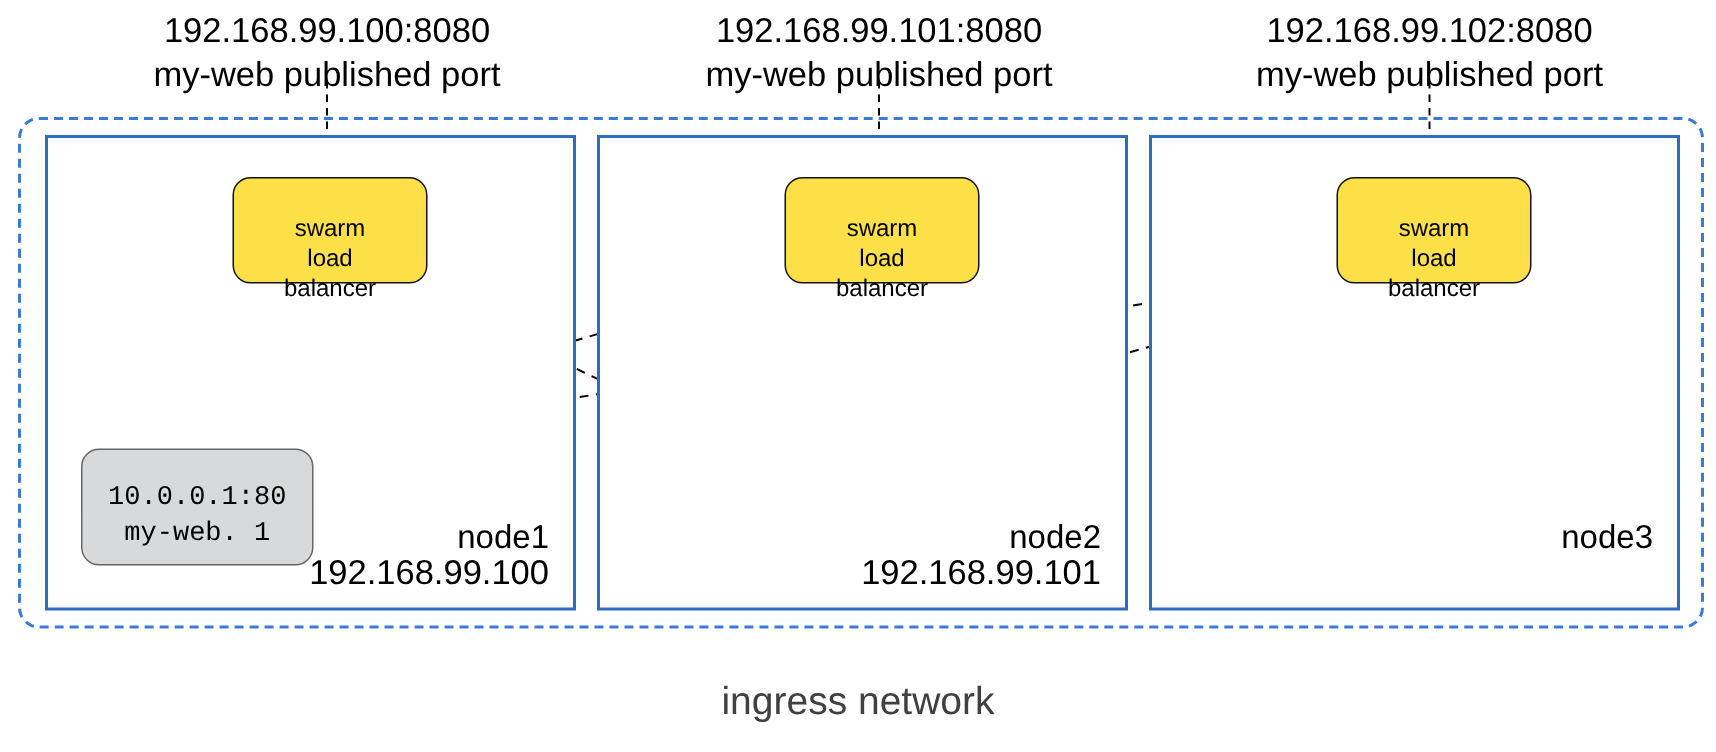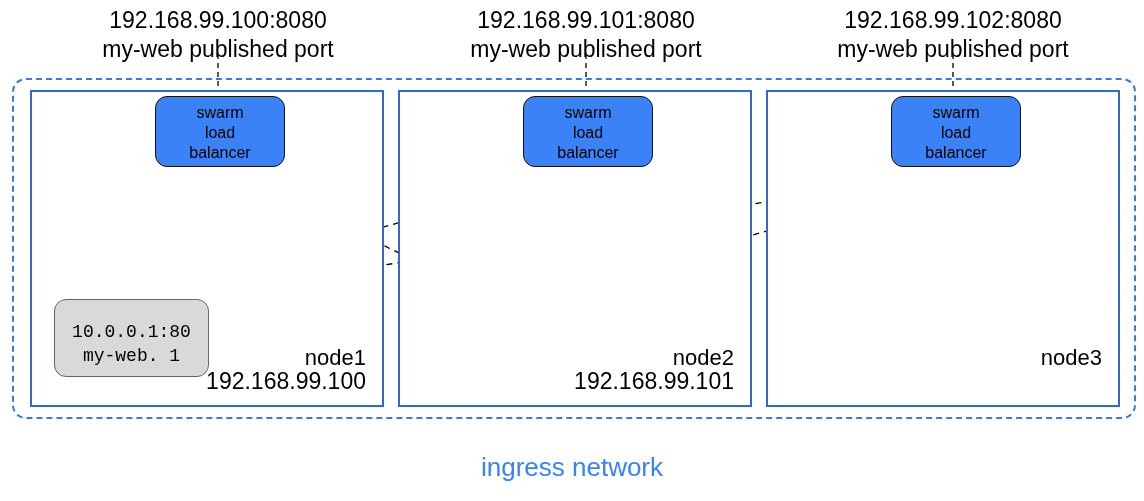--- a/index.html
+++ b/index.html
@@ -38,21 +38,21 @@
     height: 337px;
     border: 2px dashed #3a7bd5;
     border-radius: 14px;
   }
   .ingress-label {
     position: absolute;
     left: 0; right: 0;
     bottom: 18px;
     text-align: center;
     font-size: 26px;
-    color: #3b82f6;
+    color: #404040;
   }
   .node-box {
     position: absolute;
     top: 90px;
     width: 350px;
     height: 313px;
     border: 2px solid #2f6bc3;
     background: #fff;
   }
   .node-box.n1 { left: 30px; }
@@ -67,31 +67,31 @@
   }
   .node-ip {
     position: absolute;
     right: 16px;
     bottom: 10px;
     font-size: 23px;
     text-align: right;
   }
   .lb-box {
     position: absolute;
-    top: 4px;
+    top: 26px;
     left: 123px;
     width: 130px;
     height: 71px;
-    background: #3b82f6;
+    background: #fde047;
     border: 1.5px solid #111;
     border-radius: 12px;
     text-align: center;
     font-size: 16px;
     line-height: 1.25;
-    padding-top: 6px;
+    padding-top: 24px;
     box-sizing: border-box;
   }
   .task-box {
     position: absolute;
     left: 22px;
     top: 207px;
     width: 155px;
     height: 78px;
     background: #d8d9da;
     border: 1.5px solid #666;

